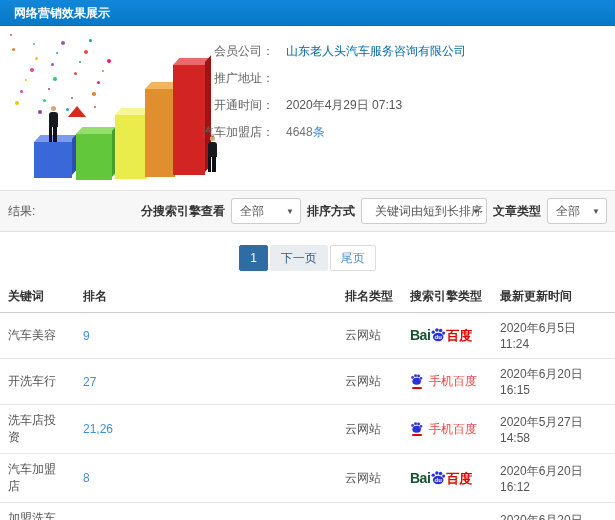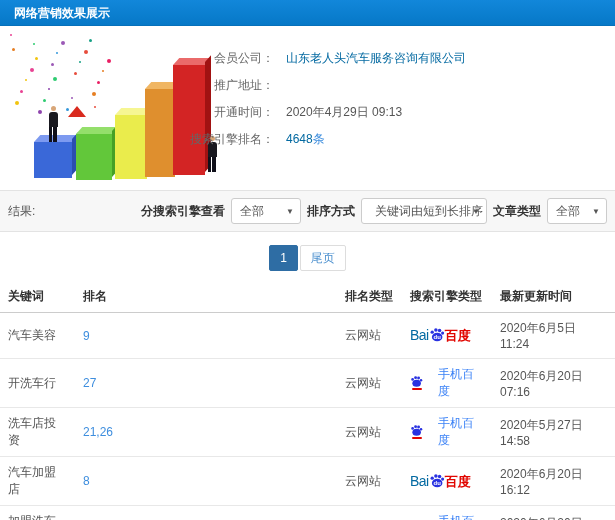--- a/index.html
+++ b/index.html
@@ -43,26 +43,26 @@
 
   .arrow-up { position:absolute; left:62px; bottom:78px; width:20px; }
   .arrow-up .tri { width:0; height:0; margin:0 auto;
     border-left:9px solid transparent; border-right:9px solid transparent;
     border-bottom:11px solid #d92a1e; }
   .arrow-up .stem { width:8px; height:15px; background:#d92a1e; margin:0 auto; }
 
   .confetti { position:absolute; left:4px; top:2px; width:110px; height:85px; }
   .confetti b { position:absolute; border-radius:50%; }
 
-  .member-info { position:absolute; left:178px; top:19px; right:8px; }
+  .member-info { position:absolute; left:178px; top:12px; right:8px; }
   .info-row { display:flex; align-items:center; height:27px; }
   .info-label { width:96px; text-align:right; color:#666; }
   .info-value { margin-left:12px; color:#555; }
   .info-link { margin-left:12px; color:#0369a1; text-decoration:none; cursor:pointer; }
-  .hl-num { color:#0369a1; } .hl-unit { color:#3e8ede; }
+  .hl-num { color:#737373; } .hl-unit { color:#3e8ede; }
 
   
   .filter-bar { height:42px; background:#f7f7f7; border-top:1px solid #e3e3e3;
     border-bottom:1px solid #e3e3e3; display:flex; align-items:center; padding:0 8px; }
   .result-label { font-weight:normal; color:#555; }
   .filter-controls { margin-left:auto; display:flex; align-items:center; gap:6px; }
   .filter-controls .f-label { font-weight:bold; color:#333; white-space:nowrap; }
   .fake-select { position:relative; height:26px; line-height:24px; background:#fff;
     border:1px solid #ccc; border-radius:3px; color:#555; padding:0 18px 0 8px;
     cursor:pointer; white-space:nowrap; }
@@ -81,23 +81,23 @@
   .page-last { background:#fff; border-color:#ddd; color:#4a8fce; }
 
   
   table { width:100%; border-collapse:collapse; table-layout:fixed; }
   th { text-align:left; font-weight:bold; color:#333; padding:7px 8px;
     border-bottom:1px solid #ccc; }
   td { padding:7px 8px; border-bottom:1px solid #e8e8e8; color:#555; vertical-align:middle; }
   td.rank a { color:#3e8ede; text-decoration:none; cursor:pointer; }
 
   .bd-logo { display:inline-flex; align-items:flex-end; line-height:1; }
-  .bd-bai { color:#0369a1; font-weight:normal; font-size:14px; letter-spacing:-0.5px; }
+  .bd-bai { color:#14532d; font-weight:bold; font-size:14px; letter-spacing:-0.5px; }
   .bd-cn  { color:#e10601; font-weight:bold; font-size:13px; }
-  .mb-logo { display:inline-flex; align-items:center; gap:15px; color:#3b82f6; }
+  .mb-logo { display:inline-flex; align-items:center; gap:6px; color:#ef4444; }
   .mb-ico { display:inline-block; text-align:center; line-height:0; }
   .mb-ico .redbar { display:block; width:10px; height:2px; background:#e10601; margin:1px auto 0; border-radius:1px; }
 </style>
 </head>
 <body>
 
 <div class="topbar">网络营销效果展示</div>
 
 <div class="top-section">
 
@@ -153,24 +153,24 @@
   <div class="member-info">
     <div class="info-row">
       <span class="info-label">会员公司：</span>
       <a class="info-link">山东老人头汽车服务咨询有限公司</a>
     </div>
     <div class="info-row">
       <span class="info-label">推广地址：</span>
     </div>
     <div class="info-row">
       <span class="info-label">开通时间：</span>
-      <span class="info-value">2020年4月29日 09:13</span>
+      <span class="info-value">2020年4月29日 07:13</span>
     </div>
     <div class="info-row">
-      <span class="info-label">搜索引擎排名：</span>
+      <span class="info-label">汽车加盟店：</span>
       <span class="info-value"><b class="hl-num" style="font-weight:normal">4648</b><b class="hl-unit" style="font-weight:normal">条</b></span>
     </div>
   </div>
 </div>
 
 <div class="filter-bar">
   <span class="result-label">结果:</span>
   <div class="filter-controls">
     <span class="f-label">分搜索引擎查看</span>
     <div class="fake-select sel-engine">
@@ -185,20 +185,21 @@
     <span class="f-label">文章类型</span>
     <div class="fake-select sel-type">
       <span>全部</span>
       <span class="caret">▼</span>
     </div>
   </div>
 </div>
 
 <div class="pagination">
   <span class="page-btn page-current">1</span>
+  <span class="page-btn page-next">下一页</span>
   <span class="page-btn page-last">尾页</span>
 </div>
 
 <table>
   <colgroup>
       <col style="width:75px">
       <col style="width:262px">
       <col style="width:65px">
       <col style="width:90px">
       <col style="width:123px">
@@ -242,21 +243,21 @@
                 <g fill="#2932e1">
                   <circle cx="4" cy="5.2" r="2.1"></circle>
                   <circle cx="8.6" cy="2.6" r="2.2"></circle>
                   <circle cx="13.2" cy="3" r="2.2"></circle>
                   <circle cx="17" cy="6.4" r="1.9"></circle>
                   <ellipse cx="10.2" cy="11.3" rx="6.6" ry="5.4"></ellipse>
                 </g>
               </svg><span class="redbar"></span></span>
             <span>手机百度</span>
           </span></td>
-        <td>2020年6月20日 07:16</td>
+        <td>2020年6月20日 16:15</td>
       </tr>
       <tr>
         <td>洗车店投资</td>
         <td class="rank"><a>21,26</a></td>
         <td>云网站</td>
         <td><span class="mb-logo">
             <span class="mb-ico"><svg width="13" height="11.049999999999999" viewBox="0 0 20 17">
                 <g fill="#2932e1">
                   <circle cx="4" cy="5.2" r="2.1"></circle>
                   <circle cx="8.6" cy="2.6" r="2.2"></circle>

